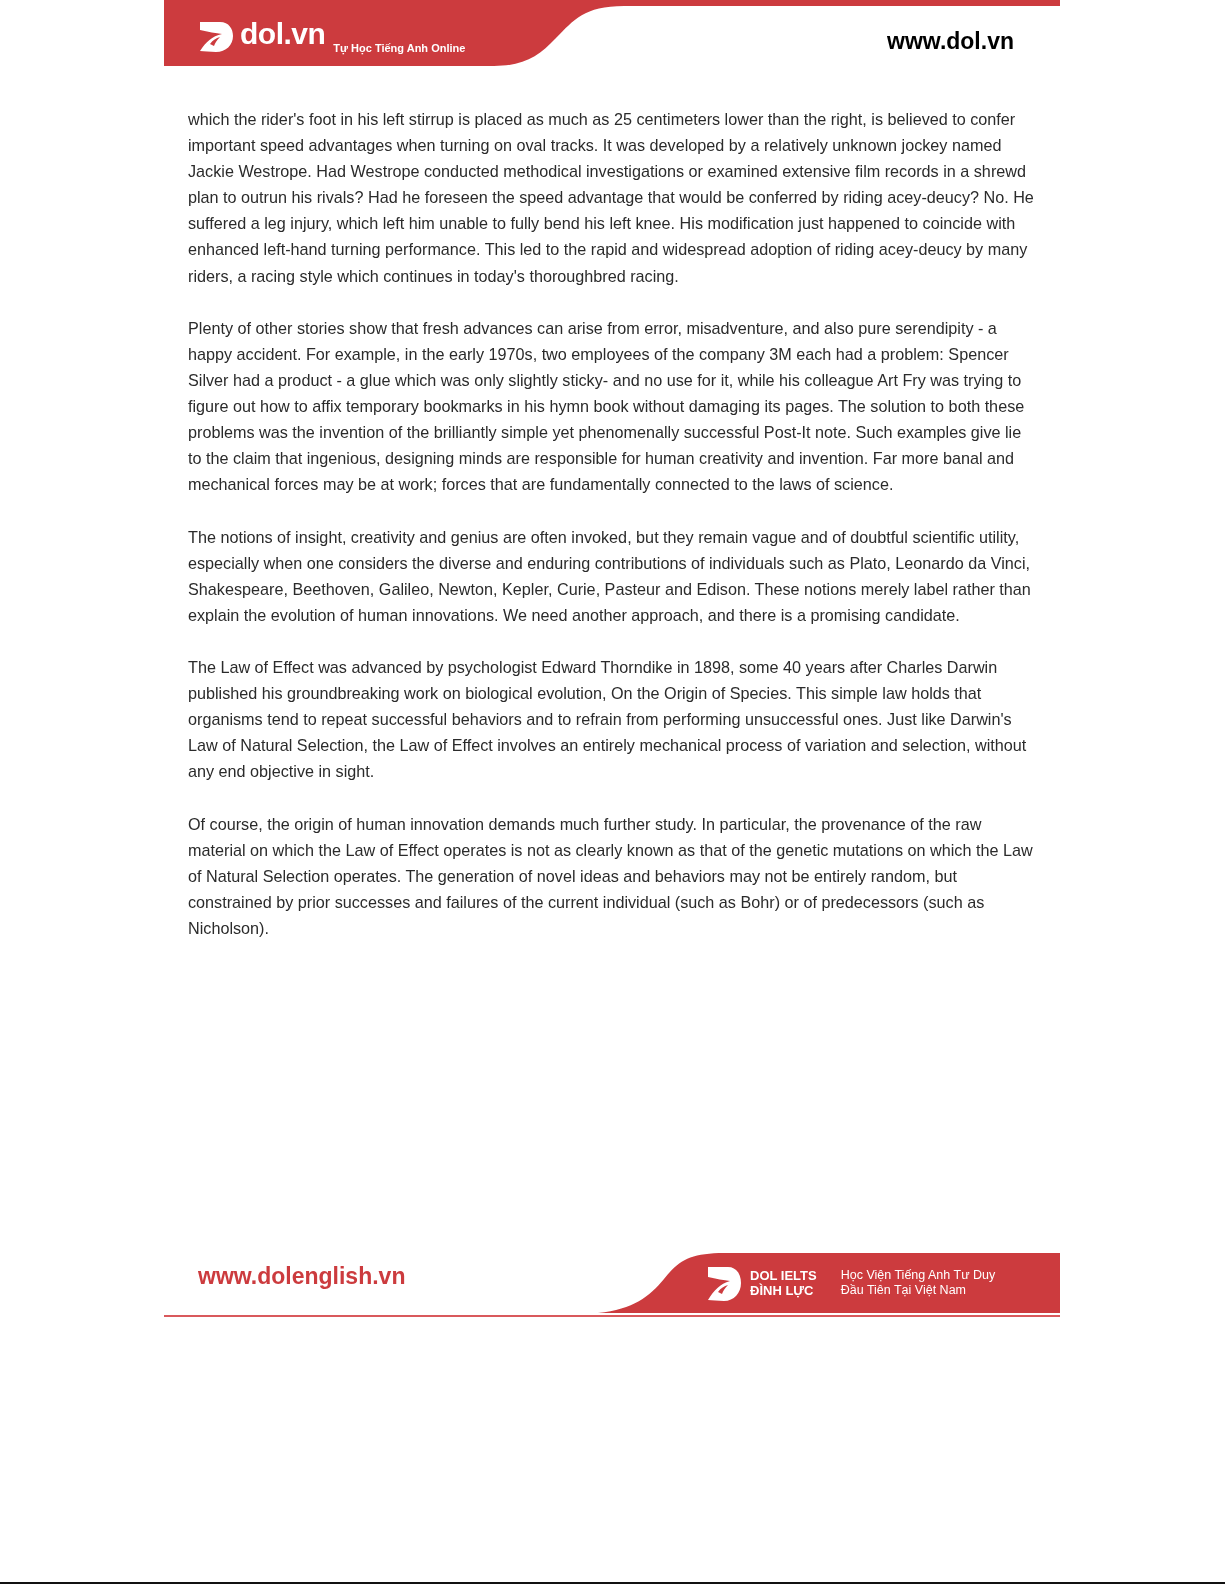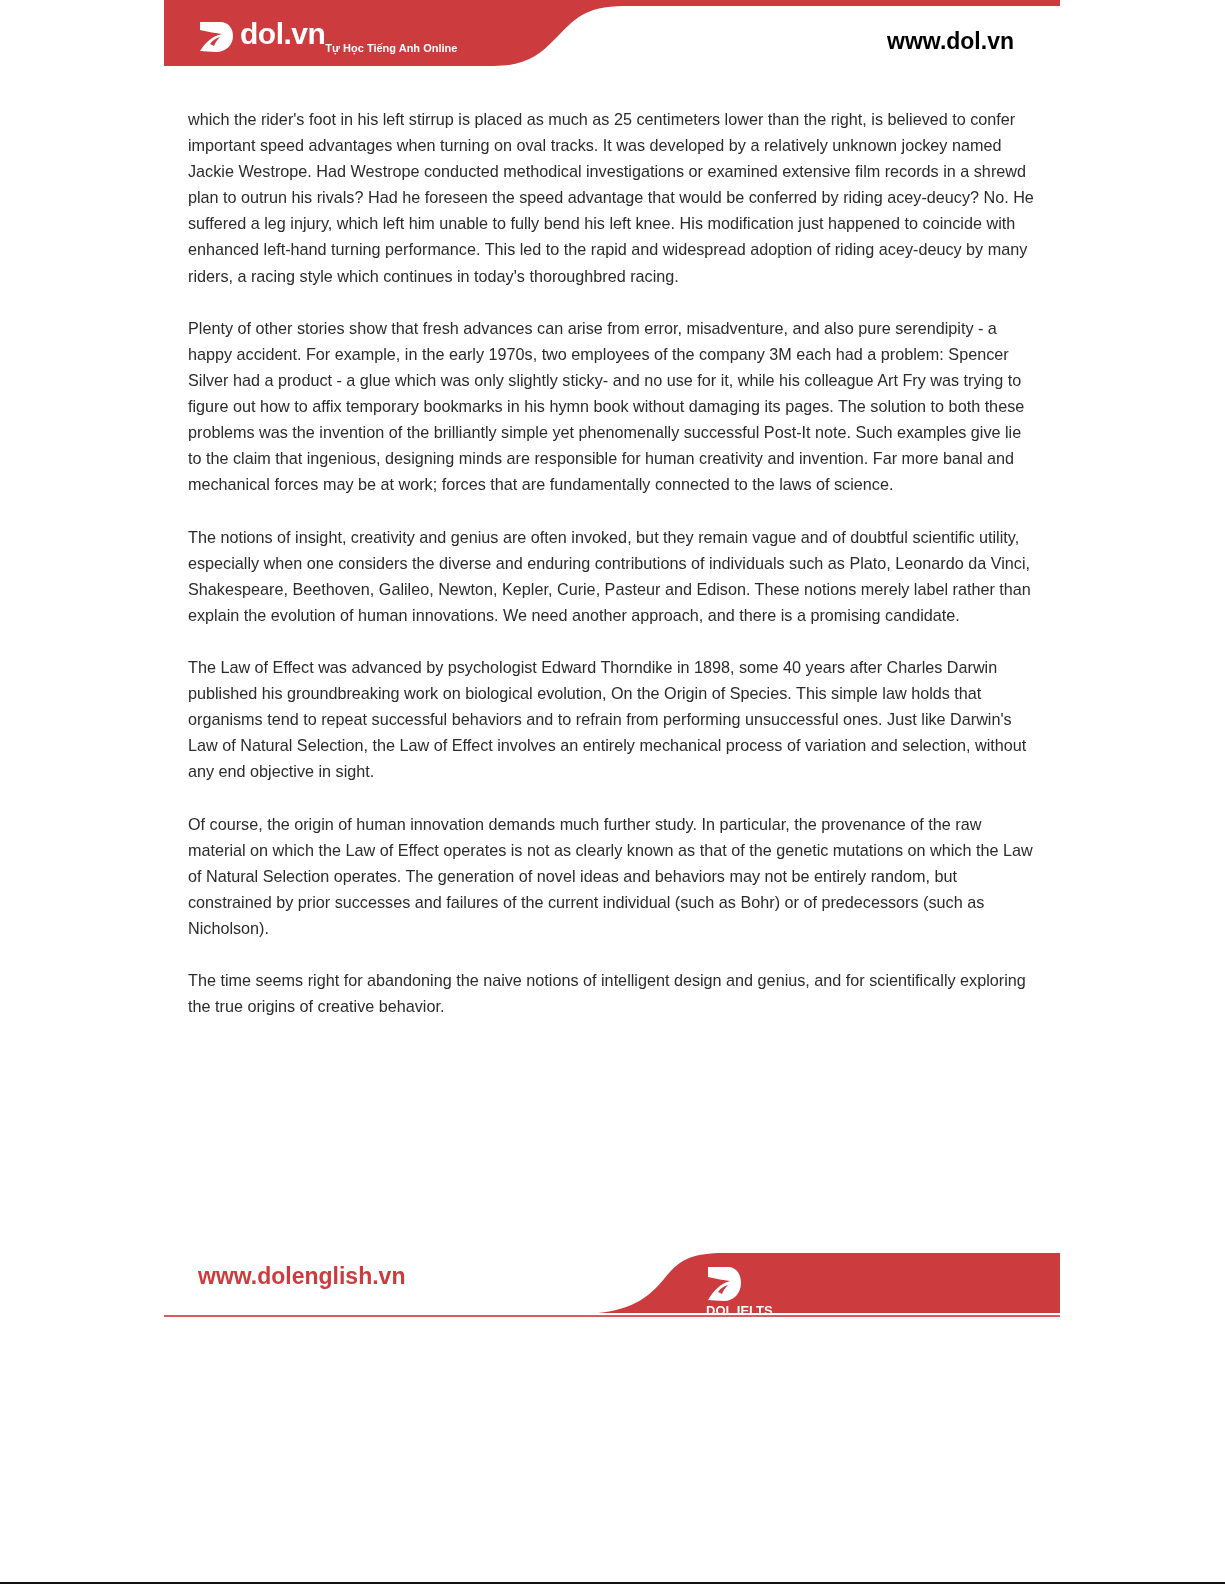--- a/index.html
+++ b/index.html
@@ -48,21 +48,21 @@
       color: #ffffff;
       font-weight: 700;
       font-size: 30px;
       letter-spacing: -0.5px;
       line-height: 40px;
     }
     .brand .tagline {
       color: #ffffff;
       font-size: 11px;
       font-weight: 700;
-      margin-left: 0;
+      margin-left: 8px;
       margin-top: 8px;
     }
     .site-url {
       position: absolute;
       right: 46px;
       top: 26px;
       color: #000000;
       font-weight: 700;
       font-size: 23px;
       line-height: 30px;
@@ -98,22 +98,22 @@
       color: #cc3b3e;
       font-weight: 700;
       font-size: 23px;
       line-height: 30px;
     }
     .footer-brand {
       position: absolute;
       left: 542px;
       top: 16px;
       display: flex;
+      align-items: center;
       color: #ffffff;
-      flex-direction: column;
     }
     .footer-brand .logo-mark {
       width: 36px; height: 40px;
       margin-right: 8px;
     }
     .footer-brand .name {
       font-weight: 700;
       font-size: 13px;
       line-height: 15px;
       margin-right: 24px;
@@ -159,21 +159,20 @@
     </div>
     <div class="site-url">www.dol.vn</div>
   </div>
 
   <div class="content">
     <p>which the rider's foot in his left stirrup is placed as much as 25 centimeters lower than the right, is believed to confer important speed advantages when turning on oval tracks. It was developed by a relatively unknown jockey named Jackie Westrope. Had Westrope conducted methodical investigations or examined extensive film records in a shrewd plan to outrun his rivals? Had he foreseen the speed advantage that would be conferred by riding acey-deucy? No. He suffered a leg injury, which left him unable to fully bend his left knee. His modification just happened to coincide with enhanced left-hand turning performance. This led to the rapid and widespread adoption of riding acey-deucy by many riders, a racing style which continues in today's thoroughbred racing.</p>
     <p>Plenty of other stories show that fresh advances can arise from error, misadventure, and also pure serendipity - a happy accident. For example, in the early 1970s, two employees of the company 3M each had a problem: Spencer Silver had a product - a glue which was only slightly sticky- and no use for it, while his colleague Art Fry was trying to figure out how to affix temporary bookmarks in his hymn book without damaging its pages. The solution to both these problems was the invention of the brilliantly simple yet phenomenally successful Post-It note. Such examples give lie to the claim that ingenious, designing minds are responsible for human creativity and invention. Far more banal and mechanical forces may be at work; forces that are fundamentally connected to the laws of science.</p>
     <p>The notions of insight, creativity and genius are often invoked, but they remain vague and of doubtful scientific utility, especially when one considers the diverse and enduring contributions of individuals such as Plato, Leonardo da Vinci, Shakespeare, Beethoven, Galileo, Newton, Kepler, Curie, Pasteur and Edison. These notions merely label rather than explain the evolution of human innovations. We need another approach, and there is a promising candidate.</p>
     <p>The Law of Effect was advanced by psychologist Edward Thorndike in 1898, some 40 years after Charles Darwin published his groundbreaking work on biological evolution, On the Origin of Species. This simple law holds that organisms tend to repeat successful behaviors and to refrain from performing unsuccessful ones. Just like Darwin's Law of Natural Selection, the Law of Effect involves an entirely mechanical process of variation and selection, without any end objective in sight.</p>
     <p>Of course, the origin of human innovation demands much further study. In particular, the provenance of the raw material on which the Law of Effect operates is not as clearly known as that of the genetic mutations on which the Law of Natural Selection operates. The generation of novel ideas and behaviors may not be entirely random, but constrained by prior successes and failures of the current individual (such as Bohr) or of predecessors (such as Nicholson).</p>
-    <p>The time seems right for abandoning the naive notions of intelligent design and genius, and for scientifically exploring the true origins of creative behavior.</p>
   </div>
 
   <div class="footer">
     <svg class="band" width="896" height="70" viewBox="0 0 896 70">
       <path d="M434 66 C470 62 485 50 500 32 C514 14 526 6 560 6 H896 V66 Z" fill="#cc3b3e"></path>
     </svg>
     <div class="footer-url">www.dolenglish.vn</div>
     <div class="footer-brand">
       <svg class="logo-mark" viewBox="0 0 36 40">
         <path d="M2 4 H22 C31 4 35 12 35 20 C35 30 28 38 18 38 C12 38 6 37 2 37 C8 27 14 21 24 18 C18 17 10 16 2 14 Z" fill="#ffffff"></path>

